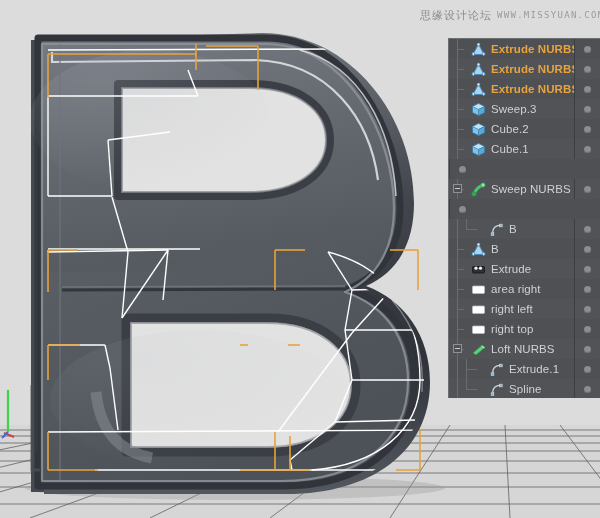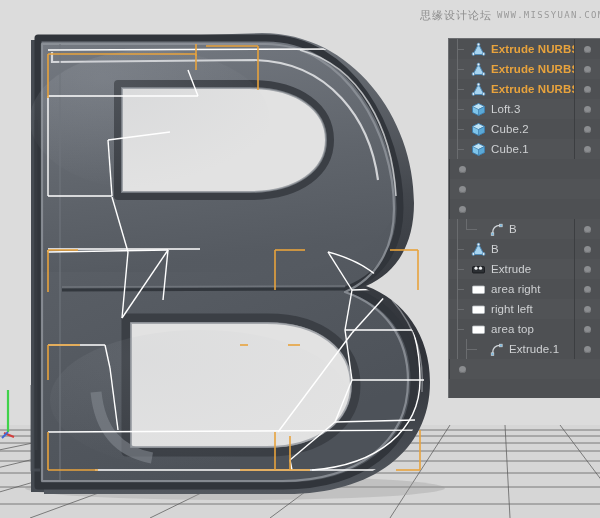--- a/index.html
+++ b/index.html
@@ -383,21 +383,21 @@
               <div class="tguide hline" style="left: 8px; width: 7px;"></div>
             </div>
             <div style="width: 22px; flex: 0 0 auto; height: 20px;"></div>
             <span class="ic">
               <svg width="15" height="15" viewBox="0 0 15 15">
                 <polygon points="7.5,1.5 13.5,4.5 13.5,10.5 7.5,13.5 1.5,10.5 1.5,4.5" fill="#7ec4ea" stroke="#3d7aa8" stroke-width="0.9"></polygon>
                 <polygon points="7.5,1.5 13.5,4.5 7.5,7.5 1.5,4.5" fill="#bfe4f6" stroke="#3d7aa8" stroke-width="0.7"></polygon>
                 <polygon points="7.5,7.5 13.5,4.5 13.5,10.5 7.5,13.5" fill="#5aa8d6" stroke="#3d7aa8" stroke-width="0.7"></polygon>
               </svg>
             </span>
-            <span class="om-label">Loft.3</span>
+            <span class="om-label">Sweep.3</span>
           </div>
           <div class="om-dotcell">
             <span class="om-dot"></span>
           </div>
         </div>
         <div class="om-row">
           <div class="om-left">
             <div class="tree">
               <div class="tguide vline" style="left: 8px; height: 20px;"></div>
               <div class="tguide hline" style="left: 8px; width: 7px;"></div>
@@ -435,20 +435,36 @@
           <div class="om-dotcell">
             <span class="om-dot"></span>
           </div>
         </div>
         <div class="om-row">
           <div class="om-dotcell">
             <span class="om-dot"></span>
           </div>
         </div>
         <div class="om-row alt">
+          <div class="om-left">
+            <div class="tree">
+              <div class="tguide vline" style="left: 8px; height: 20px;"></div>
+              <div class="tguide hline" style="left: 8px; width: 7px;"></div>
+              <div class="exp" style="left: 4px;"></div>
+            </div>
+            <div style="width: 22px; flex: 0 0 auto; height: 20px;"></div>
+            <span class="ic">
+              <svg width="15" height="15" viewBox="0 0 15 15">
+                <path d="M3,12 C4.5,8 8,4.5 12,3" stroke="#49c46a" stroke-width="3.2" fill="none" stroke-linecap="round"></path>
+                <circle cx="12" cy="3" r="2.2" fill="#8ee6a4" stroke="#2e8f48" stroke-width="0.8"></circle>
+                <circle cx="3" cy="12" r="2.2" fill="#39a955" stroke="#2e8f48" stroke-width="0.8"></circle>
+              </svg>
+            </span>
+            <span class="om-label">Sweep NURBS</span>
+          </div>
           <div class="om-dotcell">
             <span class="om-dot"></span>
           </div>
         </div>
         <div class="om-row">
           <div class="om-dotcell">
             <span class="om-dot"></span>
           </div>
         </div>
         <div class="om-row alt">
@@ -554,21 +570,41 @@
             <div class="tree">
               <div class="tguide vline" style="left: 8px; height: 20px;"></div>
               <div class="tguide hline" style="left: 8px; width: 7px;"></div>
             </div>
             <div style="width: 22px; flex: 0 0 auto; height: 20px;"></div>
             <span class="ic">
               <svg width="15" height="15" viewBox="0 0 15 15">
                 <rect x="1.5" y="4" width="12" height="7.5" rx="1" fill="#ffffff" stroke="#b8bcc0" stroke-width="0.8"></rect>
               </svg>
             </span>
-            <span class="om-label">area top</span>
+            <span class="om-label">right top</span>
+          </div>
+          <div class="om-dotcell">
+            <span class="om-dot"></span>
+          </div>
+        </div>
+        <div class="om-row alt">
+          <div class="om-left">
+            <div class="tree">
+              <div class="tguide vline" style="left: 8px; height: 20px;"></div>
+              <div class="tguide hline" style="left: 8px; width: 7px;"></div>
+              <div class="exp" style="left: 4px;"></div>
+            </div>
+            <div style="width: 22px; flex: 0 0 auto; height: 20px;"></div>
+            <span class="ic">
+              <svg width="15" height="15" viewBox="0 0 15 15">
+                <polygon points="2,11 11,3 14,5.5 5,13" fill="#5fd17c" stroke="#2e8f48" stroke-width="0.9"></polygon>
+                <polygon points="11,3 14,5.5 12.5,7 10,4.5" fill="#b6f0c4" stroke="#2e8f48" stroke-width="0.7"></polygon>
+              </svg>
+            </span>
+            <span class="om-label">Loft NURBS</span>
           </div>
           <div class="om-dotcell">
             <span class="om-dot"></span>
           </div>
         </div>
         <div class="om-row">
           <div class="om-left">
             <div class="tree">
               <div class="tguide vline" style="left: 8px; height: 20px;"></div>
               <div class="tguide vline" style="left: 17px;"></div>
@@ -582,20 +618,36 @@
                 <rect x="10.6" y="2.2" width="2.6" height="2.6" fill="#6fb6e0" stroke="#cfd3d7" stroke-width="0.7"></rect>
               </svg>
             </span>
             <span class="om-label">Extrude.1</span>
           </div>
           <div class="om-dotcell">
             <span class="om-dot"></span>
           </div>
         </div>
         <div class="om-row alt">
+          <div class="om-left">
+            <div class="tree">
+              <div class="tguide vline" style="left: 8px; height: 20px;"></div>
+              <div class="tguide vhalf" style="left: 17px;"></div>
+              <div class="tguide hline" style="left: 17px; width: 11px;"></div>
+            </div>
+            <div style="width: 40px; flex: 0 0 auto; height: 20px;"></div>
+            <span class="ic">
+              <svg width="15" height="15" viewBox="0 0 15 15">
+                <path d="M4,12 C3,6 7,3 12,3.5" stroke="#cfd3d7" stroke-width="1.3" fill="none"></path>
+                <rect x="2.2" y="10.8" width="2.6" height="2.6" fill="#6fb6e0" stroke="#cfd3d7" stroke-width="0.7"></rect>
+                <rect x="10.6" y="2.2" width="2.6" height="2.6" fill="#6fb6e0" stroke="#cfd3d7" stroke-width="0.7"></rect>
+              </svg>
+            </span>
+            <span class="om-label">Spline</span>
+          </div>
           <div class="om-dotcell">
             <span class="om-dot"></span>
           </div>
         </div>
       </div>
   </div>
 
 </div>
 
 </body></html>

